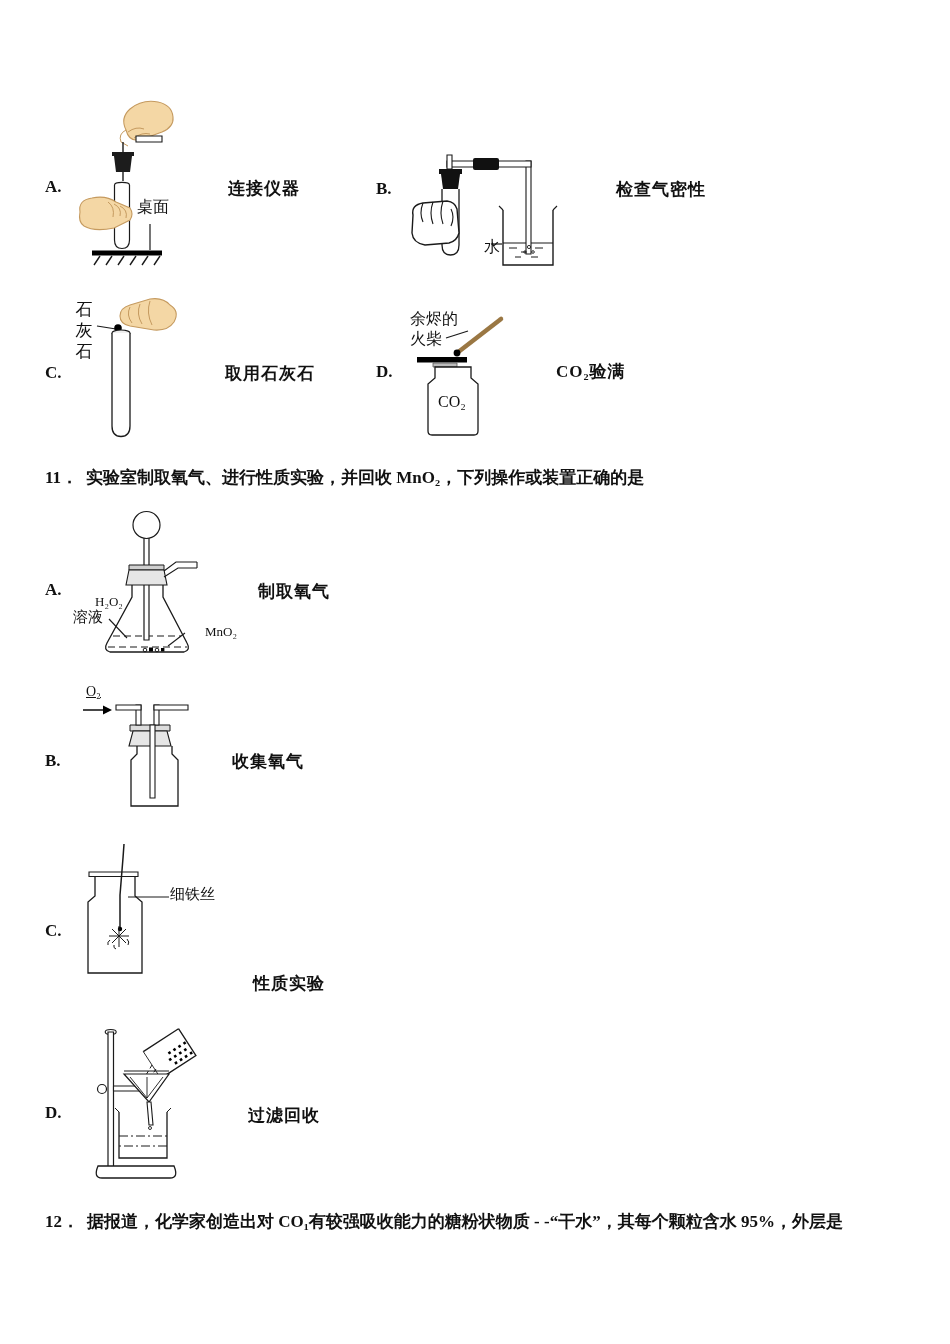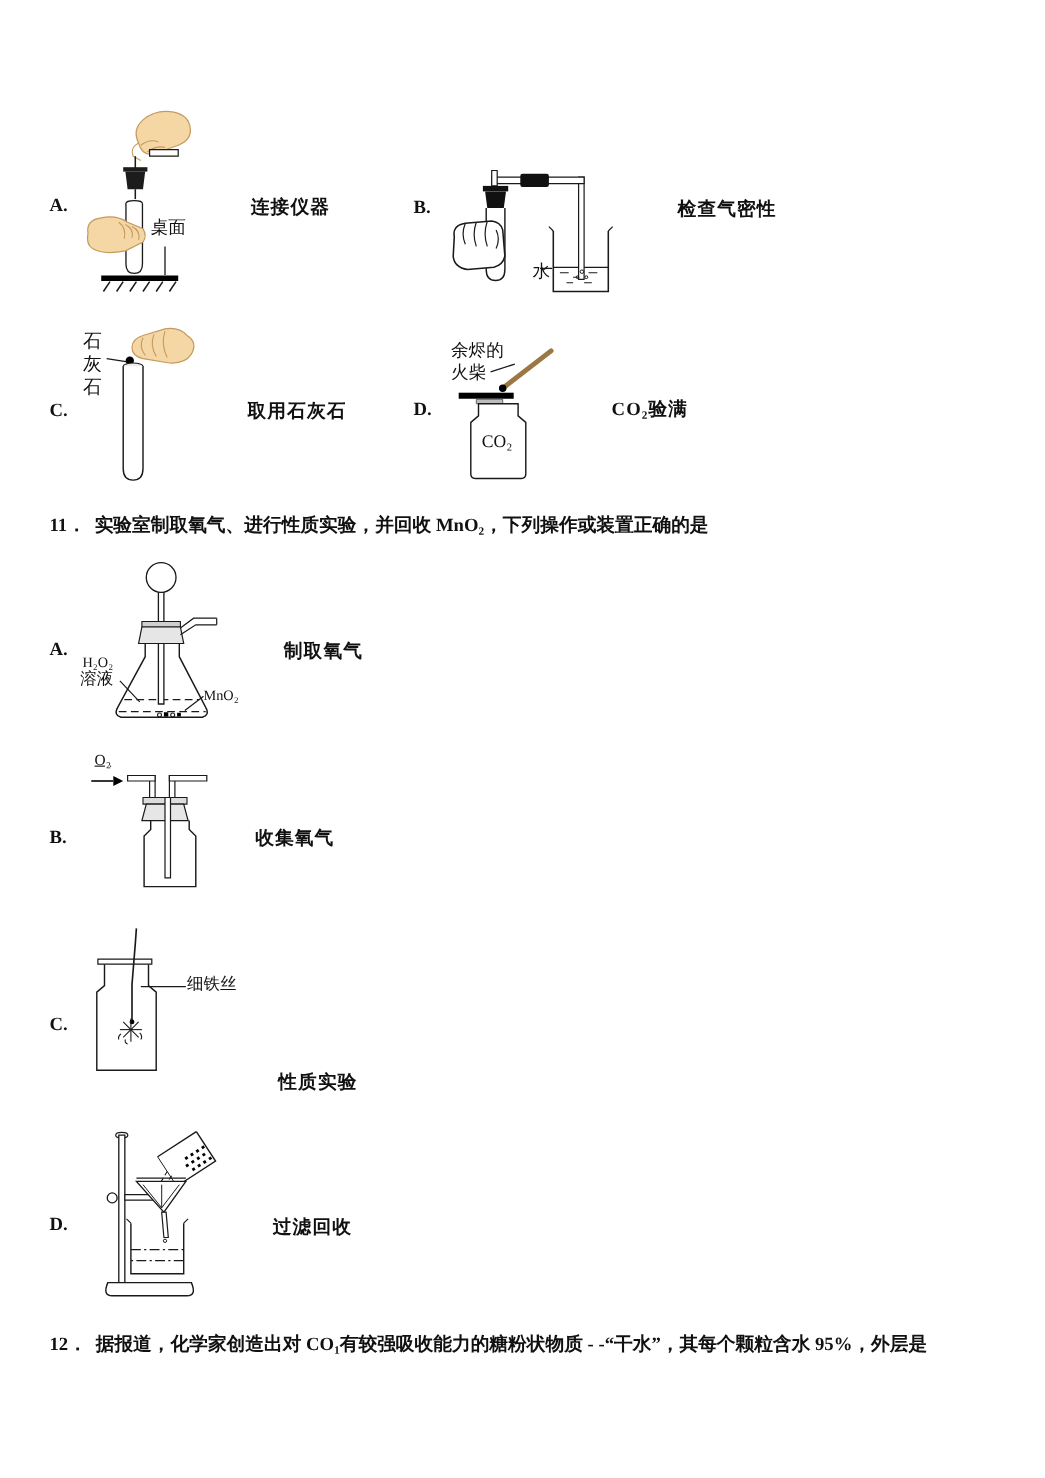--- a/index.html
+++ b/index.html
@@ -5,21 +5,21 @@
   html,body{margin:0;padding:0;background:#ffffff;}
   .page{position:relative;width:950px;height:1344px;background:#ffffff;overflow:hidden;
         font-family:"Liberation Serif","DejaVu Serif",serif;color:#111;}
   .letter{position:absolute;font-weight:bold;font-size:17px;font-family:"Liberation Serif","DejaVu Serif",serif;}
   .olabel{position:absolute;font-weight:bold;font-size:17px;letter-spacing:1px;
           font-family:"Liberation Serif","DejaVu Serif",serif;white-space:nowrap;margin-left:40px;}
   .qtext{position:absolute;font-weight:bold;font-size:17px;line-height:1.4;white-space:nowrap;
          font-family:"Liberation Serif","DejaVu Serif",serif;}
   .qtext .qnum{margin-right:8px;}
   .ann{position:absolute;font-size:16px;white-space:nowrap;font-family:"Liberation Serif","DejaVu Serif",serif;}
-  .ann.small{font-size:13px;}
+  .ann.small{font-size:13px;margin-left:20px;}
   .ann.f14{font-size:14px;text-decoration:underline;}
   .ann.f15{font-size:15px;}
   .vtext{position:absolute;font-size:17px;line-height:21px;width:20px;text-align:center;white-space:pre-line;}
   svg.fig{position:absolute;overflow:visible;}
   svg.fig *{vector-effect:non-scaling-stroke;}
 </style>
 </head>
 <body>
 
 <div class="page">

